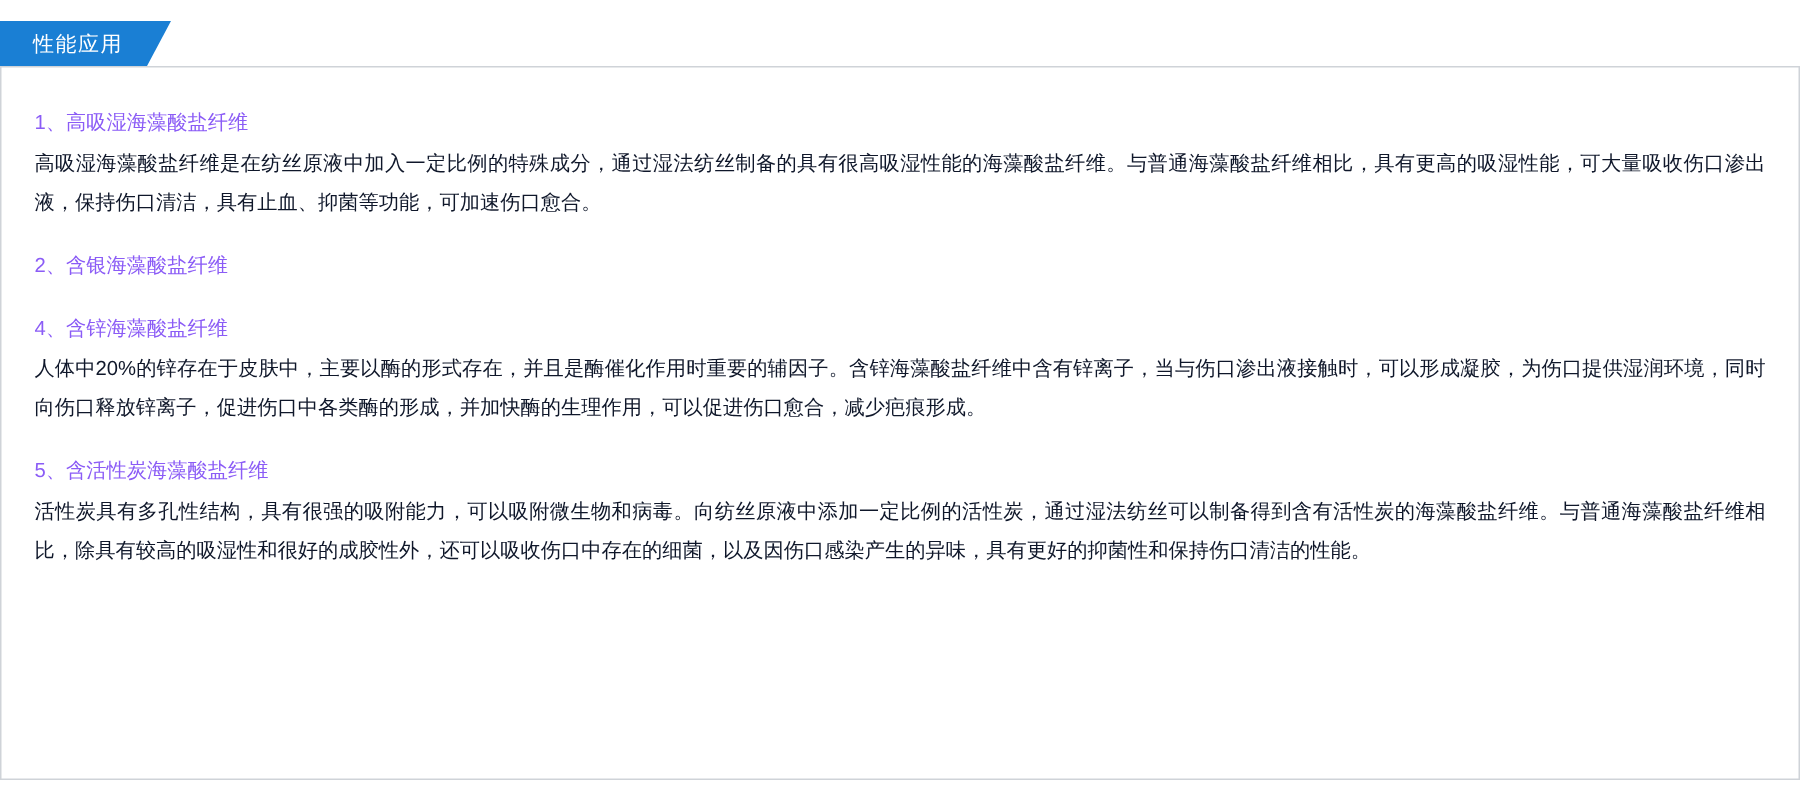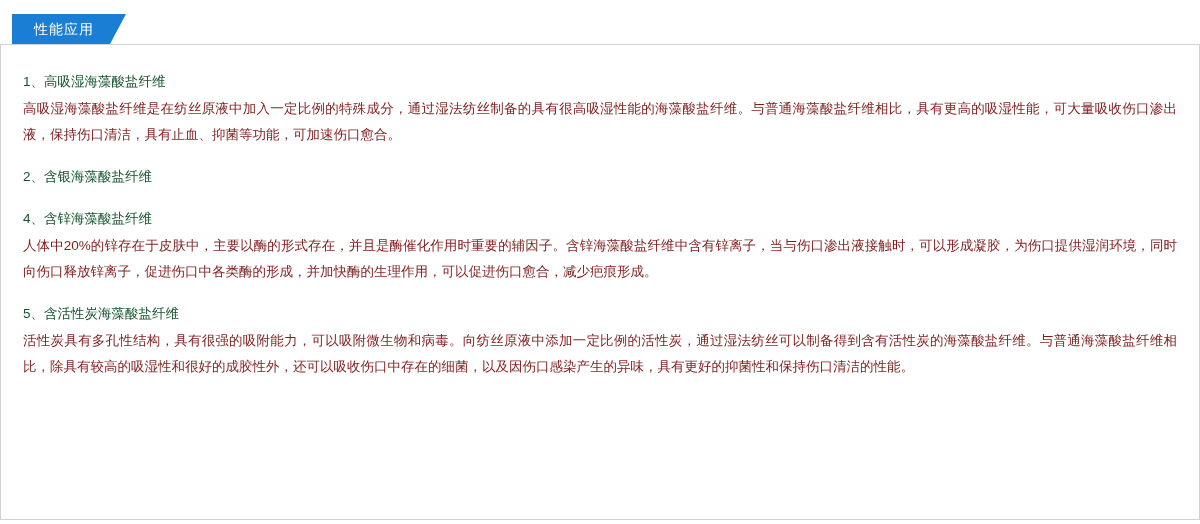--- a/index.html
+++ b/index.html
@@ -16,21 +16,21 @@
   }
   .page {
     position: relative;
     width: 1200px;
     height: 524px;
     box-sizing: border-box;
   }
   
   .tab-wrap {
     position: absolute;
-    left: 12px;
+    left: 0;
     top: 14px;
     height: 30px;
     display: flex;
     align-items: flex-end;
     z-index: 5;
   }
   .tab {
     background: #1a7fd4;
     color: #ffffff;
     font-size: 14px;
@@ -59,27 +59,27 @@
   }
   .section {
     margin-bottom: 16px;
   }
   .section:last-child {
     margin-bottom: 0;
   }
   .section-title {
     font-size: 13.5px;
     line-height: 26px;
-    color: #14532d;
+    color: #8b5cf6;
     margin-bottom: 1px;
   }
   .section-body {
     font-size: 13.5px;
     line-height: 26px;
-    color: #7f1d1d;
+    color: #0f172a;
     text-align: justify;
     text-justify: inter-ideograph;
   }
 </style>
 </head>
 <body>
 
 <div class="page">
 
   <div class="tab-wrap">

